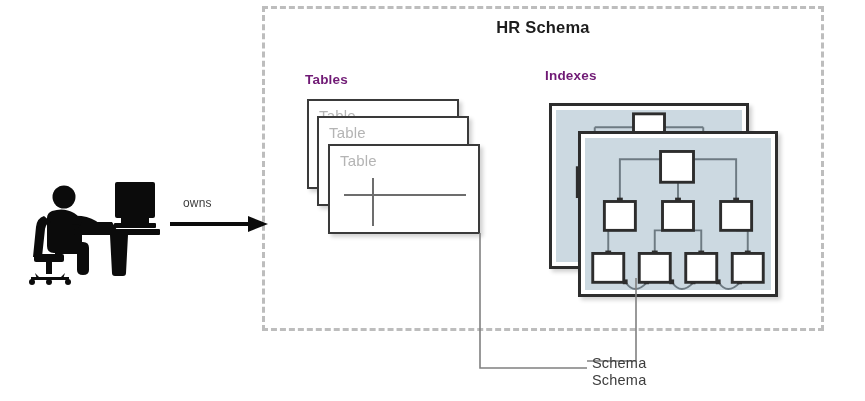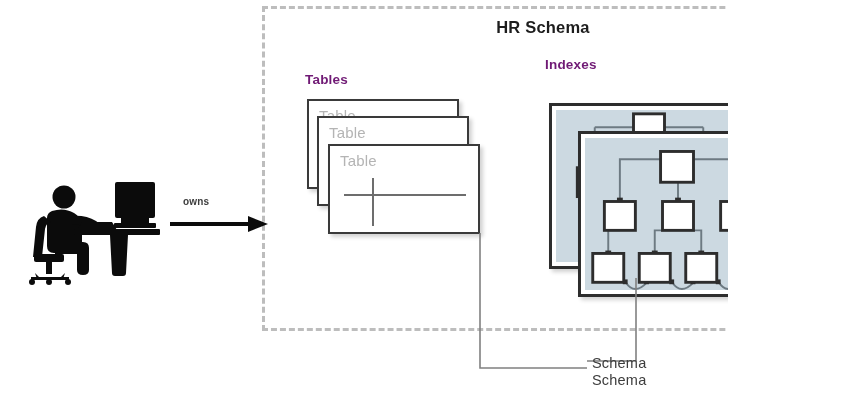--- a/index.html
+++ b/index.html
@@ -5,21 +5,21 @@
   html, body {
     margin: 0;
     padding: 0;
     background: #ffffff;
   }
   body {
     font-family: "Liberation Sans", sans-serif;
   }
   #canvas {
     position: relative;
-    width: 728px;
+    width: 865px;
     height: 401px;
     background: #ffffff;
     overflow: hidden;
   }
 
   
   .schema-box {
     position: absolute;
     left: 262px;
     top: 6px;
@@ -43,21 +43,21 @@
   
   .caption {
     position: absolute;
     font-size: 13.5px;
     font-weight: bold;
     color: #701a75;
     letter-spacing: .2px;
     white-space: nowrap;
   }
   .caption.tables  { left: 305px; top: 72px; }
-  .caption.indexes { left: 545px; top: 57px; }
+  .caption.indexes { left: 545px; top: 68px; }
 
   
   .hr-user-label {
     position: absolute;
     left: 40px;
     top: 158px;
     width: 130px;
     text-align: center;
     font-size: 14.5px;
     font-weight: bold;
@@ -70,24 +70,23 @@
     top: 178px;
     width: 160px;
     height: 110px;
   }
 
   
   .owns-label {
     position: absolute;
     left: 183px;
     top: 196px;
-    font-size: 10px;
+    font-size: 12px;
     color: #3d3d3d;
     letter-spacing: .2px;
-    font-weight: bold;
   }
   .owns-arrow {
     position: absolute;
     left: 170px;
     top: 213px;
     width: 100px;
     height: 22px;
   }
 
   

